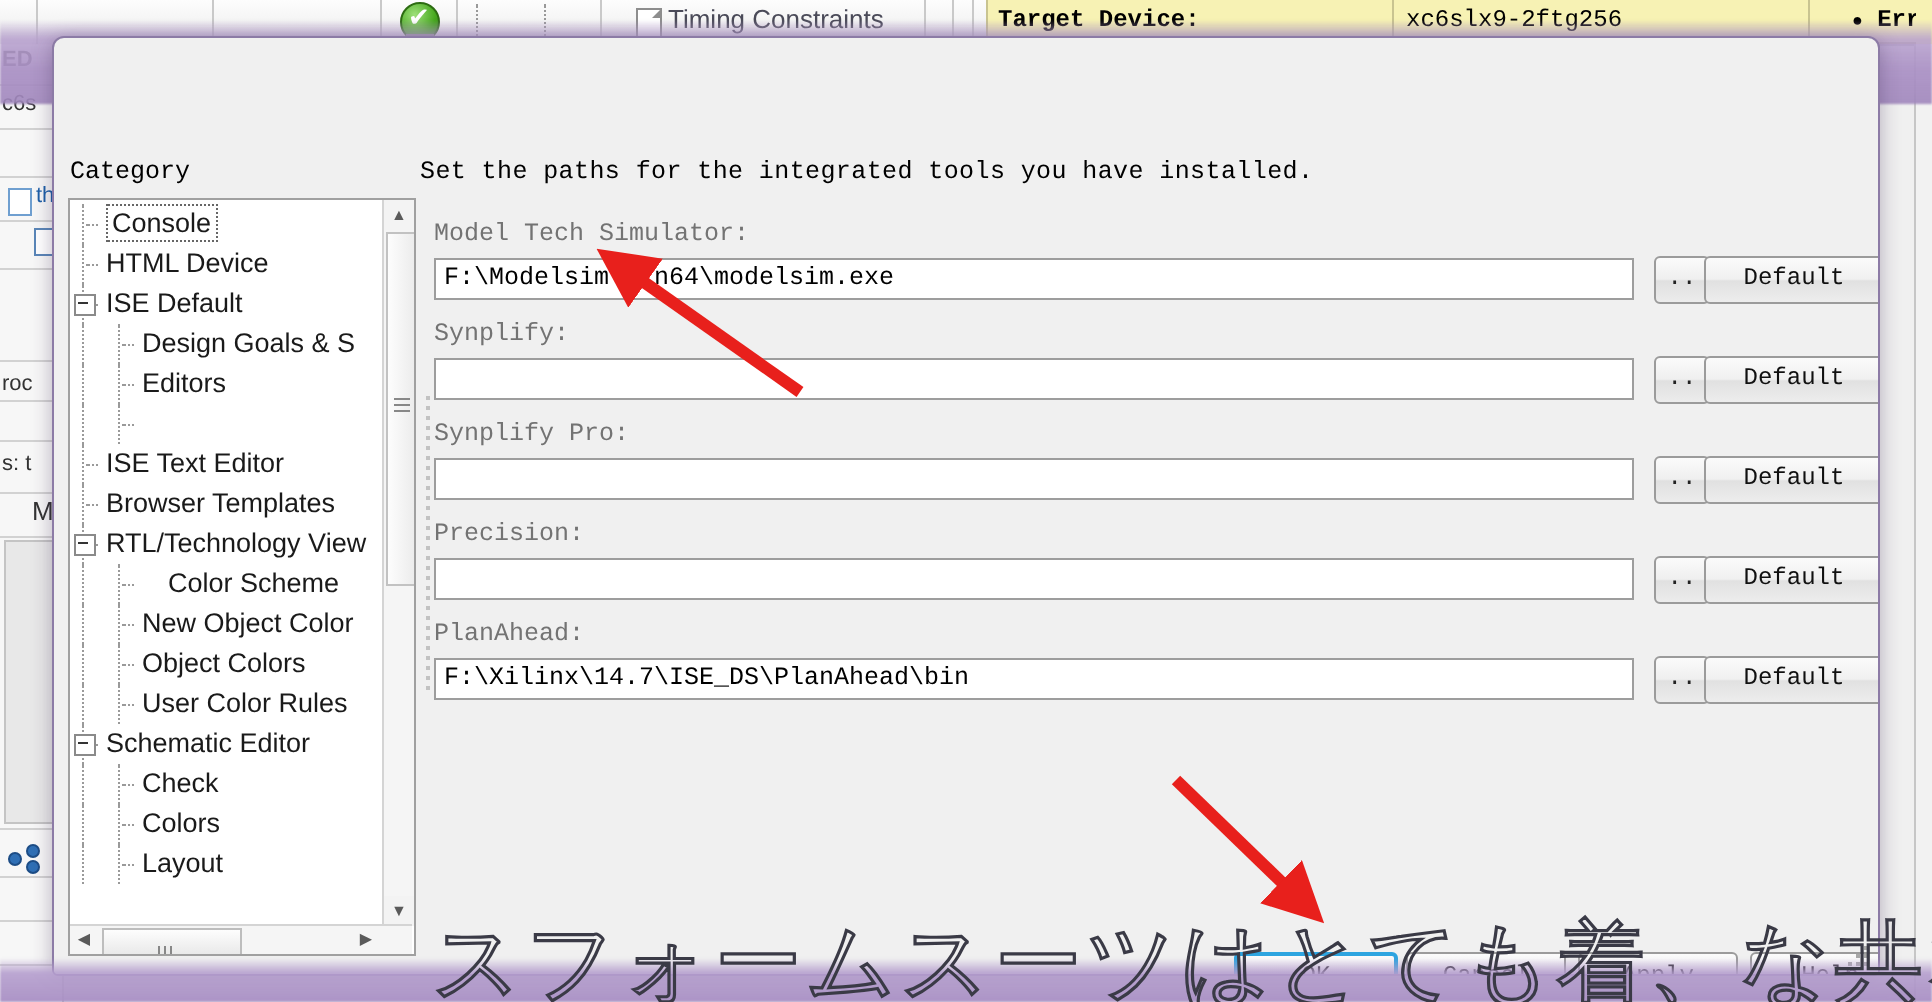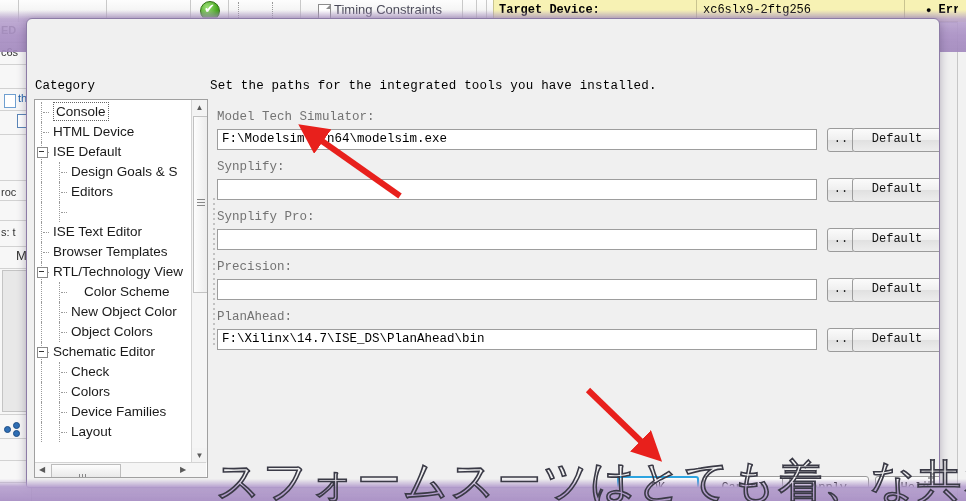--- a/index.html
+++ b/index.html
@@ -484,41 +484,41 @@
               <span class="lbl" style="left: 36px;">New Object Color</span>
             </div>
             <div class="tree-row">
               <div class="tree-guide" style="left: 6px;"></div>
               <div class="tree-guide" style="left: 24px;"></div>
               <div class="tree-tick" style="left: 26px;"></div>
               <span class="lbl" style="left: 36px;">Object Colors</span>
             </div>
             <div class="tree-row">
               <div class="tree-guide" style="left: 6px;"></div>
+              <div class="tree-guide" style="left: 24px;"></div>
+              <div class="tree-tick" style="left: 26px;"></div>
+              <span class="lbl" style="left: 36px;">User Color Rules</span>
+            </div>
+            <div class="tree-row">
+              <div class="tree-guide" style="left: 6px;"></div>
               <div class="tree-tick" style="left: 8px;"></div>
               <div class="tree-toggle" style="left: 2px;"></div>
               <span class="lbl" style="left: 18px;">Schematic Editor</span>
             </div>
             <div class="tree-row">
               <div class="tree-guide" style="left: 6px;"></div>
               <div class="tree-guide" style="left: 24px;"></div>
               <div class="tree-tick" style="left: 26px;"></div>
               <span class="lbl" style="left: 36px;">Check</span>
             </div>
             <div class="tree-row">
               <div class="tree-guide" style="left: 6px;"></div>
               <div class="tree-guide" style="left: 24px;"></div>
               <div class="tree-tick" style="left: 26px;"></div>
               <span class="lbl" style="left: 36px;">Colors</span>
-            </div>
-            <div class="tree-row">
-              <div class="tree-guide" style="left: 6px;"></div>
-              <div class="tree-guide" style="left: 24px;"></div>
-              <div class="tree-tick" style="left: 26px;"></div>
-              <span class="lbl" style="left: 36px;">Device Families</span>
             </div>
             <div class="tree-row">
               <div class="tree-guide" style="left: 6px;"></div>
               <div class="tree-guide" style="left: 24px;"></div>
               <div class="tree-tick" style="left: 26px;"></div>
               <span class="lbl" style="left: 36px;">Layout</span>
             </div>
           </div>
 
         <div class="tree-vsb">

